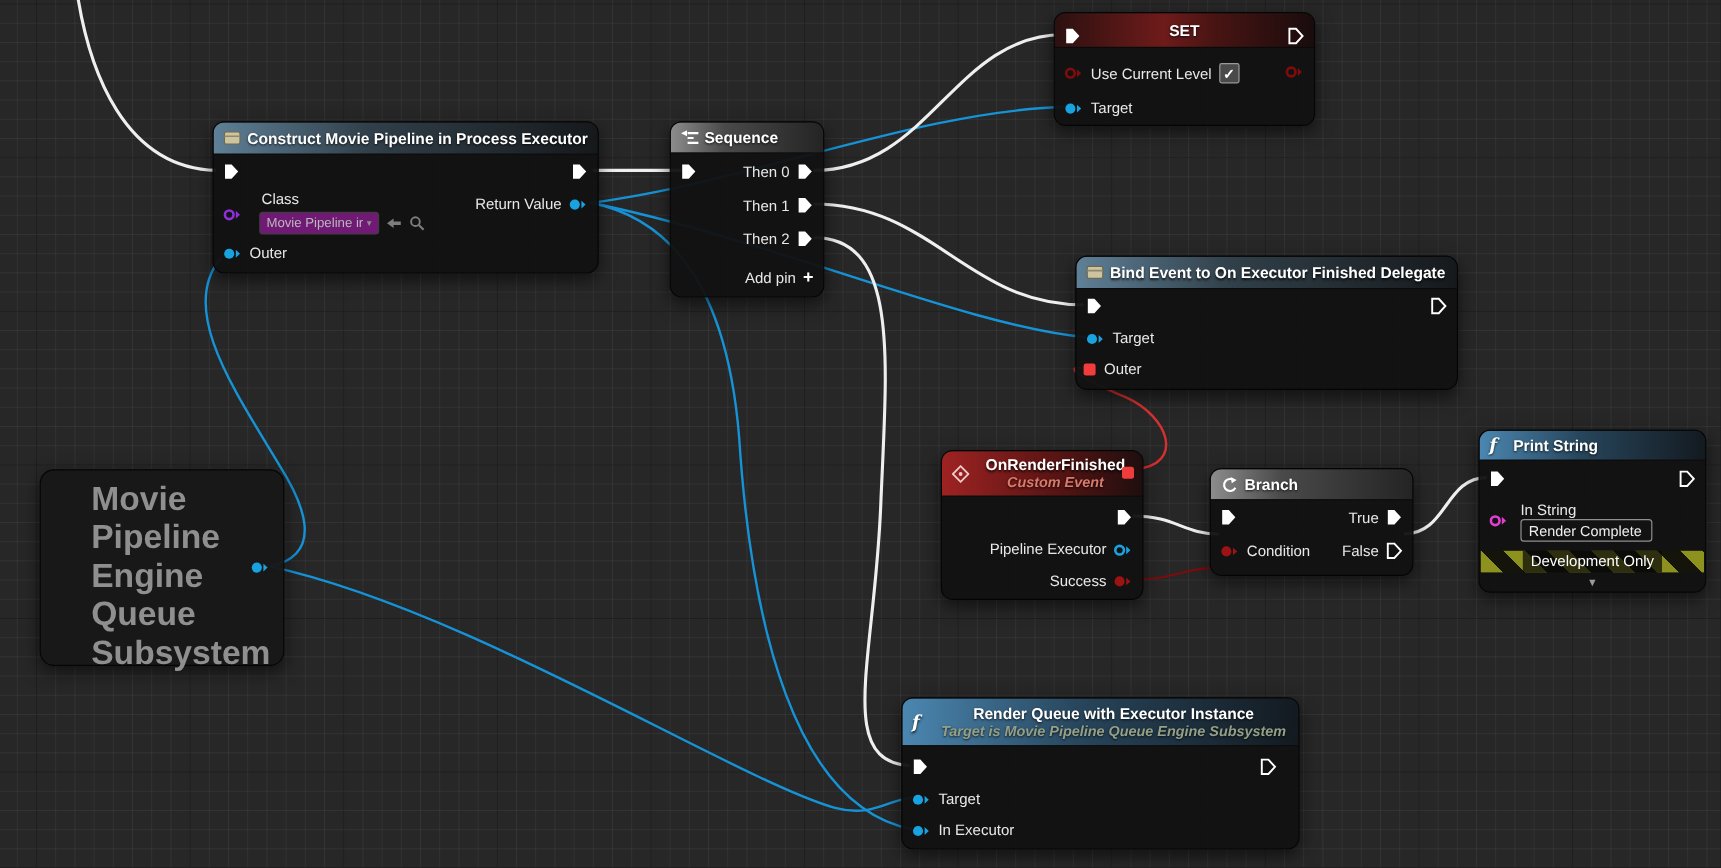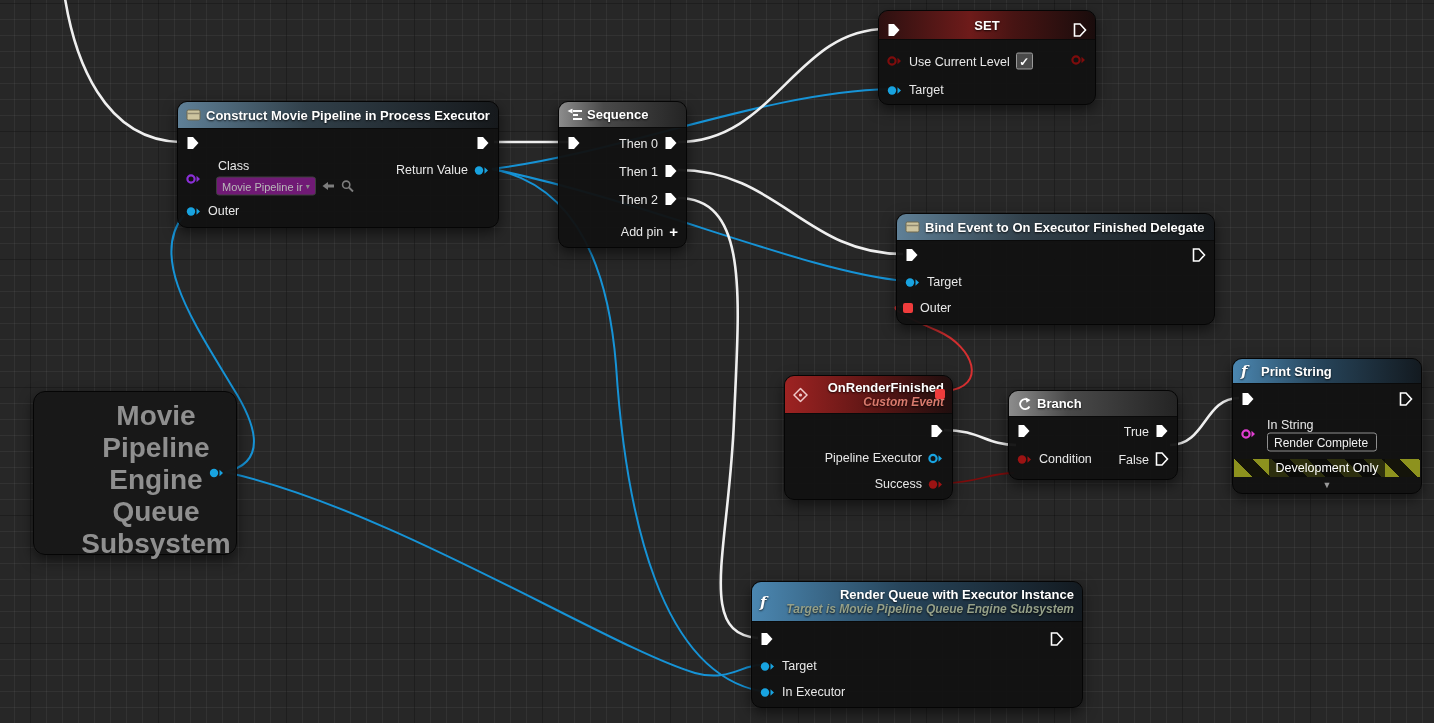--- a/index.html
+++ b/index.html
@@ -24,21 +24,21 @@
   .hdr{
     position:absolute;left:0;top:0;right:0;display:flex;align-items:center;gap:6px;
     padding:0 8px;border-radius:9px 9px 0 0;border-bottom:1px solid #0a0a0a;
     font-weight:bold;font-size:13px;color:#fff;text-shadow:0 1px 2px rgba(0,0,0,0.8);
   }
   .hdr-steel{background:linear-gradient(to right,#5f8097 0%,#31404a 40%,#16191c 100%);}
   .hdr-gray{background:linear-gradient(to right,#8c8c8c 0%,#4a4a4a 35%,#242424 100%);}
   .hdr-red{background:linear-gradient(to right,#9e2322 0%,#5a1514 55%,#1f0e0e 100%);}
   .hdr-blue{background:linear-gradient(to right,#4b87b1 0%,#27455b 45%,#131a20 100%);}
   .hdr-set{background:linear-gradient(to right,#2c1010 0%,#6e1b1a 42%,#471413 62%,#190c0c 100%);}
-  .hdr2{flex-direction:column;align-items:flex-end;justify-content:center;gap:0;padding-left:30px;}
+  .hdr2{flex-direction:column;align-items:center;justify-content:center;gap:0;padding-left:30px;}
   .hdr-icon{position:absolute;left:8px;top:50%;transform:translateY(-50%);display:flex;}
   .sub{font-size:12px;font-style:italic;font-weight:bold;}
   .row{position:absolute;display:flex;align-items:center;gap:6px;transform:translateY(-50%);
        white-space:nowrap;font-size:12.5px;z-index:3;}
   .rowL{left:8px;}
   .rowR{right:8px;}
   .lbl{color:#e8e8e8;}
   .bigvar{font-size:28px;font-weight:bold;color:#8f8f8f;line-height:32px;}
   .dropdown{
     display:flex;align-items:center;gap:3px;background:#701a75;border:1px solid #3e3e3e;
@@ -360,21 +360,21 @@
     <div class="row" style="top:83px;left:34px;">
       <input class="strbox" readonly="" value="Render Complete" style="">
     </div>
     <div class="devbanner" style="top:100px;">
       <span>Development Only</span>
     </div>
     <div class="expand" style="top:121px;">▼</div>
   </div>
 
   <div class="node" style="left:33px;top:391px;width:202px;height:162px;background:rgba(24,24,24,0.97);border-radius:12px;">
-    <div class="bigvar" style="padding:8px 0 0 42px;text-align:center;">
+    <div class="bigvar" style="padding:8px 0 0 42px;">
       <div>Movie</div>
       <div>Pipeline</div>
       <div>Engine</div>
       <div>Queue</div>
       <div>Subsystem</div>
     </div>
     <div class="row" style="top:81px;left:175px;">
       <svg width="16" height="11" viewBox="0 0 16 11">
           <circle cx="5" cy="5.5" r="4.2" fill="#18a3e0"></circle>
           <path d="M10.5 2.2 L14 5.5 L10.5 8.8 Z" fill="#18a3e0"></path>

